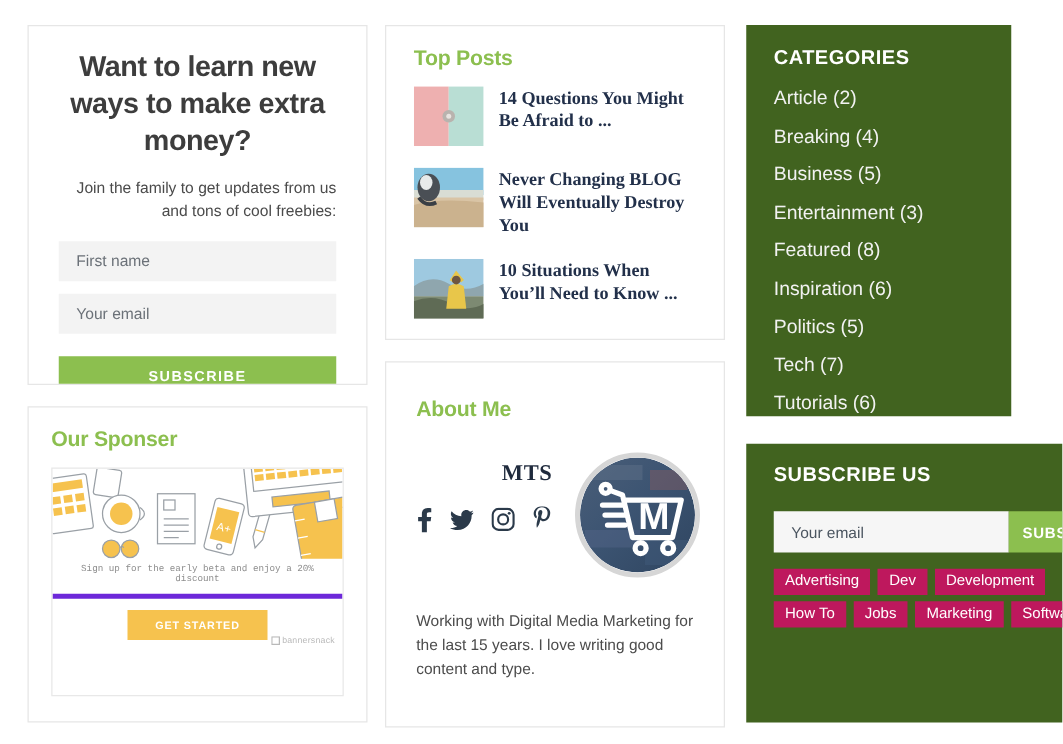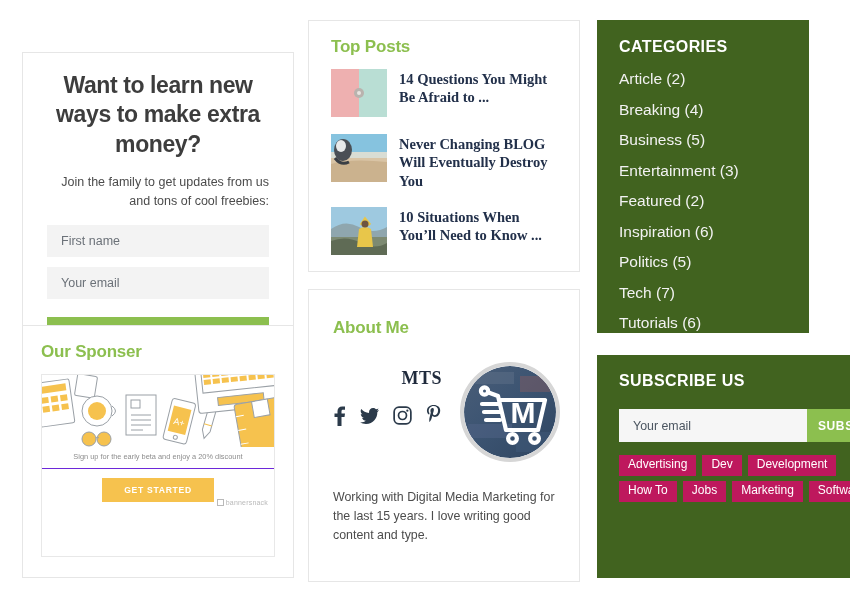--- a/index.html
+++ b/index.html
@@ -20,21 +20,21 @@
     overflow: hidden;
   }
   .widget-title {
     color: #8cbf4f;
     font-size: 17px;
     font-weight: bold;
     letter-spacing: -0.2px;
   }
 
   
-  #subscribe-card { left: 22px; top: 20px; width: 272px; height: 288px; margin-top: 32px; }
+  #subscribe-card { left: 22px; top: 20px; width: 272px; height: 288px; }
   .sub-inner { padding: 18px 24px 0 24px; }
   .sub-heading {
     color: #3d3d3d;
     font-size: 23px;
     font-weight: bold;
     line-height: 1.28;
     text-align: center;
     letter-spacing: -0.4px;
     padding: 0 2px;
   }
@@ -93,21 +93,22 @@
     line-height: 1.35;
     padding: 2px 12px 0 12px;
     font-family: "Liberation Sans", sans-serif;
   }
   .ad-sub {
     text-align: center;
     color: #8d8d8d;
     font-size: 7.4px;
     margin-top: 5px;
     padding: 0 6px 7px 6px;
-    border-bottom: 1px solid #6d28d9;
+    border-bottom: 4px solid #6d28d9;
+    font-family: Liberation Mono, monospace;
   }
   .ad-cta-wrap { position: relative; padding-top: 9px; text-align: center; }
   .ad-cta {
     display: inline-block;
     background: #f6c24e;
     color: #ffffff;
     font-size: 8.6px;
     font-weight: bold;
     letter-spacing: 0.7px;
     padding: 7px 22px;
@@ -435,21 +436,21 @@
     </div>
   </div>
 
   <div class="card" id="categories-card">
     <span class="dark-title">CATEGORIES</span>
     <ul class="cat-list">
       <li>Article (2)</li>
       <li>Breaking (4)</li>
       <li>Business (5)</li>
       <li>Entertainment (3)</li>
-      <li>Featured (2)</li>
+      <li>Featured (8)</li>
       <li>Inspiration (6)</li>
       <li>Politics (5)</li>
       <li>Tech (7)</li>
       <li>Tutorials (6)</li>
     </ul>
   </div>
 
   <div class="card" id="subus-card">
     <span class="dark-title">SUBSCRIBE US</span>
     <div class="subus-form">

